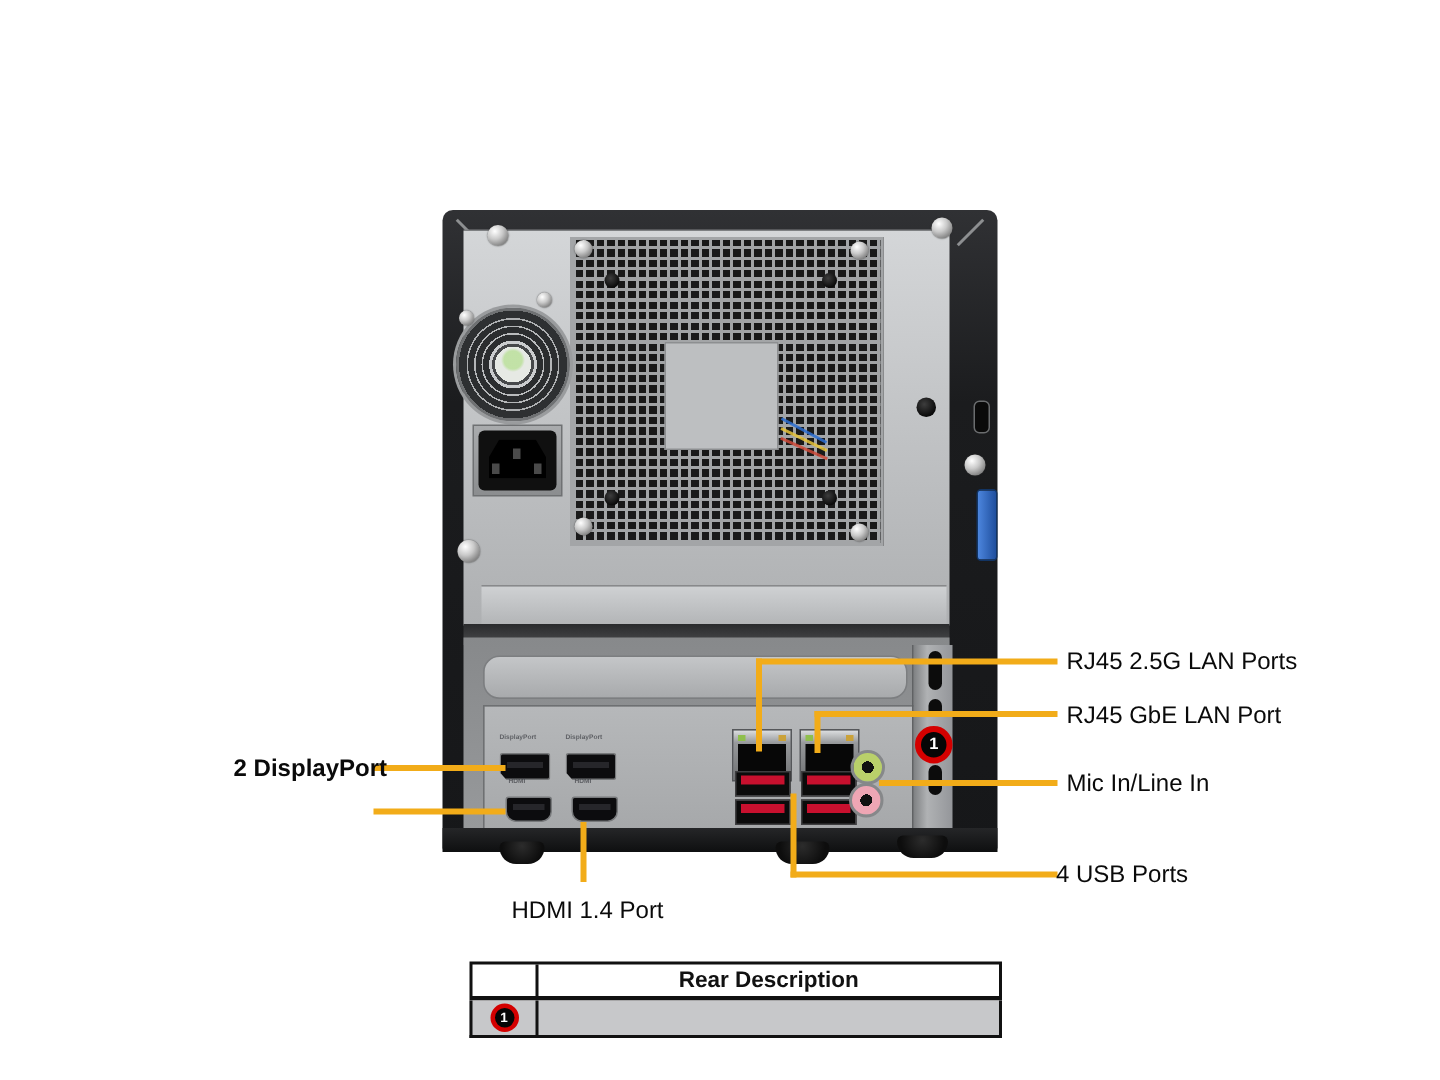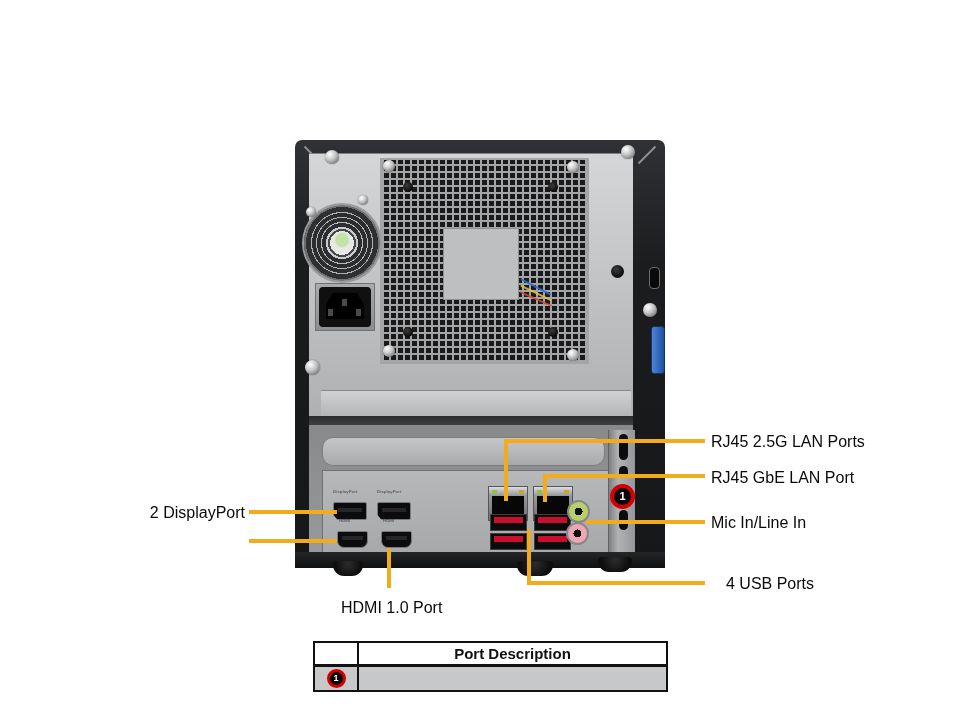--- a/index.html
+++ b/index.html
@@ -83,21 +83,21 @@
   .jack.green{background:radial-gradient(circle,#111 0 4px,#b9d06a 4px);}
   .jack.pink{background:radial-gradient(circle,#111 0 4px,#eea6b4 4px);}
 
   .marker{position:absolute;width:17px;height:17px;border-radius:50%;background:#060606;
           border:4px solid var(--marker_red);color:#fff;font-size:11px;font-weight:bold;
           display:flex;align-items:center;justify-content:center;line-height:1;}
 
   
   .lead{position:absolute;background:var(--accent);}
   .lbl{position:absolute;font-size:16px;color:#0a0a0a;white-space:nowrap;}
-  .lbl.right-align{left:0;width:245px;text-align:right;}
+  .lbl.right-align{left:13px;width:245px;text-align:right;font-weight:bold;}
 
   
   .slot-table{position:absolute;left:313px;top:641px;width:355px;font-size:15px;}
   .t-head{display:flex;height:26px;background:#fff;border:2px solid #111;border-bottom:3px solid #111;box-sizing:border-box;}
   .t-row{display:flex;height:25px;background:#c7c8ca;border:2px solid #111;border-top:0;box-sizing:border-box;}
   .t-c1{width:44px;border-right:2px solid #111;display:flex;align-items:center;justify-content:center;box-sizing:border-box;}
   .t-c2{flex:1;display:flex;align-items:center;}
   .t-head .t-c2{justify-content:center;font-weight:bold;}
   .t-row .t-c2{padding-left:14px;color:#222;}
   .marker.small{position:static;width:13px;height:13px;border-width:3.5px;font-size:9px;}
@@ -203,28 +203,28 @@
   <div class="lead" style="left:586px;top:520px;width:119px;height:4px;"></div>
   <div class="lead" style="left:527px;top:529px;width:4px;height:56px;"></div>
   <div class="lead" style="left:527px;top:581px;width:178px;height:4px;"></div>
   <div class="lead" style="left:249px;top:510px;width:88px;height:4px;"></div>
   <div class="lead" style="left:249px;top:539px;width:88px;height:4px;"></div>
   <div class="lead" style="left:387px;top:548px;width:4px;height:40px;"></div>
 
   <div class="lbl" style="left:711px;top:433px;">RJ45 2.5G LAN Ports</div>
   <div class="lbl" style="left:711px;top:469px;">RJ45 GbE LAN Port</div>
   <div class="lbl" style="left:711px;top:514px;">Mic In/Line In</div>
-  <div class="lbl" style="left:726px;top:575px;">4 USB Ports</div>
+  <div class="lbl" style="left:704px;top:575px;">4 USB Ports</div>
   <div class="lbl right-align" style="top:504px;">2 DisplayPort</div>
-  <div class="lbl" style="left:341px;top:599px;">HDMI 1.0 Port</div>
+  <div class="lbl" style="left:341px;top:599px;">HDMI 1.4 Port</div>
 
   <div class="slot-table">
     <div class="t-head">
       <div class="t-c1"></div>
-      <div class="t-c2">Port Description</div>
+      <div class="t-c2">Rear Description</div>
     </div>
     <div class="t-row">
       <div class="t-c1">
         <div class="marker small">1</div>
       </div>
     </div>
   </div>
 
 </div>
 

